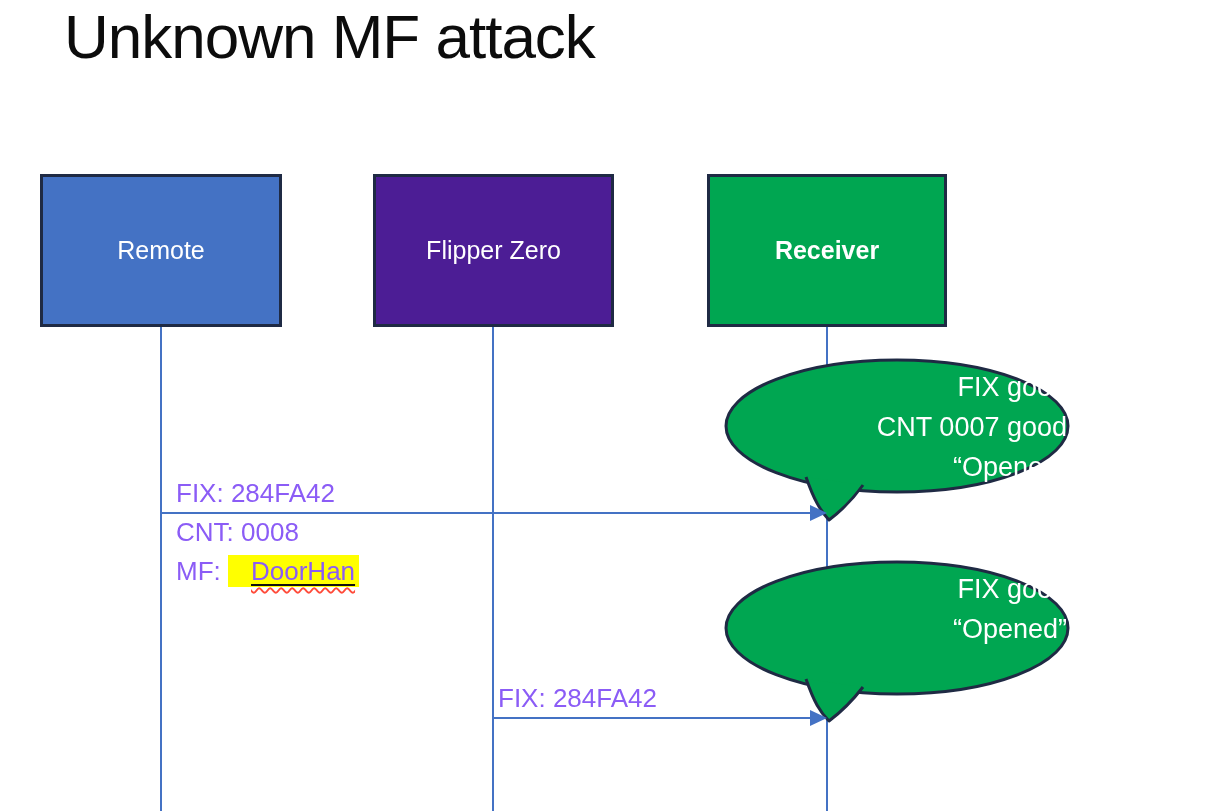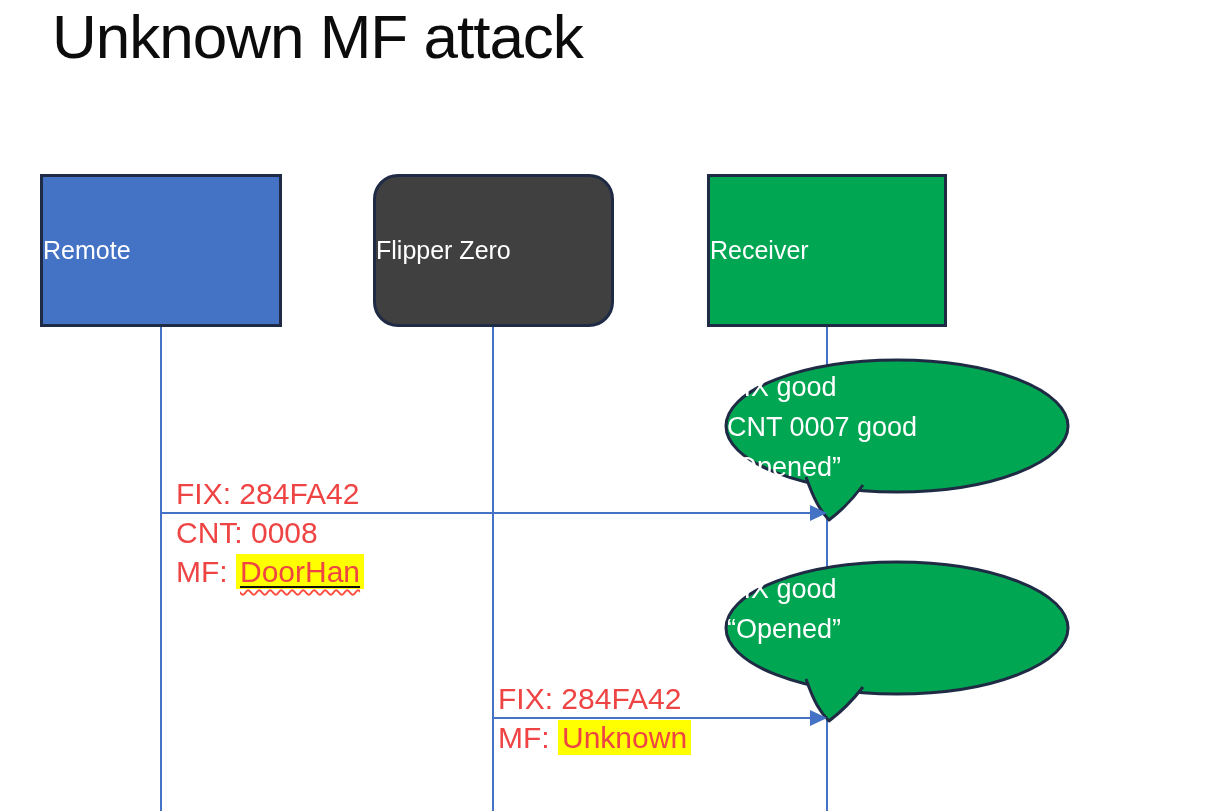--- a/index.html
+++ b/index.html
@@ -1,66 +1,66 @@
 <!DOCTYPE html>
 <html><head>
 <meta charset="utf-8">
 <style>
   html,body{margin:0;padding:0;background:#ffffff;}
   .slide{
     position:relative;width:1216px;height:811px;background:#ffffff;overflow:hidden;
     font-family:"Liberation Sans",sans-serif;
   }
   .title{
-    position:absolute;left:52px;top:0px;margin:0;
+    position:absolute;left:64px;top:0px;margin:0;
     font-size:62px;font-weight:300;letter-spacing:-1px;color:#0c0c0c;line-height:1.2;
   }
   
   .actor{
     position:absolute;top:174px;height:153px;box-sizing:border-box;
-    border:3px solid #1F2A44;display:flex;align-items:center;justify-content:flex-start;
+    border:3px solid #1F2A44;display:flex;align-items:center;justify-content:center;
     color:#ffffff;font-size:25px;
   }
   .box-remote{left:40px;width:242px;background:#4472C4;}
-  .box-flipper{left:373px;width:241px;background:#404040;border-radius:25px;}
-  .box-receiver{left:707px;width:240px;background:#00A651;}
+  .box-flipper{left:373px;width:241px;background:#4c1d95;}
+  .box-receiver{left:707px;width:240px;background:#00A651;font-weight:bold;}
   
   .lifeline{position:absolute;top:327px;height:484px;width:2px;background:#4472C4;z-index:1;}
   .ll-remote{left:160px;}
   .ll-flipper{left:492px;}
   .ll-receiver{left:826px;}
   
   .overlay{position:absolute;left:0;top:0;width:1216px;height:811px;z-index:2;pointer-events:none;}
   
   .arrow-line{position:absolute;height:2px;background:#4472C4;z-index:3;}
   .a1-line{left:161px;top:512px;width:650px;}
   .a2-line{left:494px;top:717px;width:317px;}
   .arrow-head{
     position:absolute;width:0;height:0;z-index:3;
     border-top:8px solid transparent;border-bottom:8px solid transparent;
     border-left:17px solid #4472C4;
   }
   .a1-head{left:810px;top:505px;}
   .a2-head{left:810px;top:710px;}
   
-  .msg{position:absolute;font-size:30px;line-height:39px;color:#ef4444;z-index:4;white-space:nowrap;}
+  .msg{position:absolute;font-size:26px;line-height:39px;color:#8b5cf6;z-index:4;white-space:nowrap;}
   .msg1{left:176px;top:474px;}
   .msg2{left:498px;top:679px;}
   .hl{background:#FFFF00;padding:1px 4px;}
   .squig{
     text-decoration-line:underline;text-decoration-style:wavy;
-    text-decoration-color:#FF4B3A;text-decoration-thickness:2px;text-underline-offset:7px;
+    text-decoration-color:#FF4B3A;text-decoration-thickness:2px;text-underline-offset:7px;margin-left:19px;
   }
   .uline{
     text-decoration-line:underline;text-decoration-style:solid;
     text-decoration-color:#101010;text-decoration-thickness:2px;text-underline-offset:4px;
   }
   
   .callout-text{
-    position:absolute;width:340px;text-align:left;color:#ffffff;
+    position:absolute;width:340px;text-align:right;color:#ffffff;
     font-size:27px;line-height:40px;z-index:4;
   }
   .co1{left:727px;top:367px;}
   .co2{left:727px;top:569px;}
 </style>
 </head>
 <body>
 
 <div class="slide">
 
@@ -102,21 +102,20 @@
   </div>
 
   <div class="msg msg1">
     <div>FIX: 284FA42</div>
     <div>CNT: 0008</div>
     <div><span>MF: </span><span class="hl"><span class="squig"><span class="uline">DoorHan</span></span></span></div>
   </div>
 
   <div class="msg msg2">
     <div>FIX: 284FA42</div>
-    <div><span>MF: </span><span class="hl">Unknown</span></div>
   </div>
 
   <div class="callout-text co1">
     <div>FIX good</div>
     <div>CNT 0007 good</div>
     <div>“Opened”</div>
   </div>
 
   <div class="callout-text co2">
     <div>FIX good</div>

